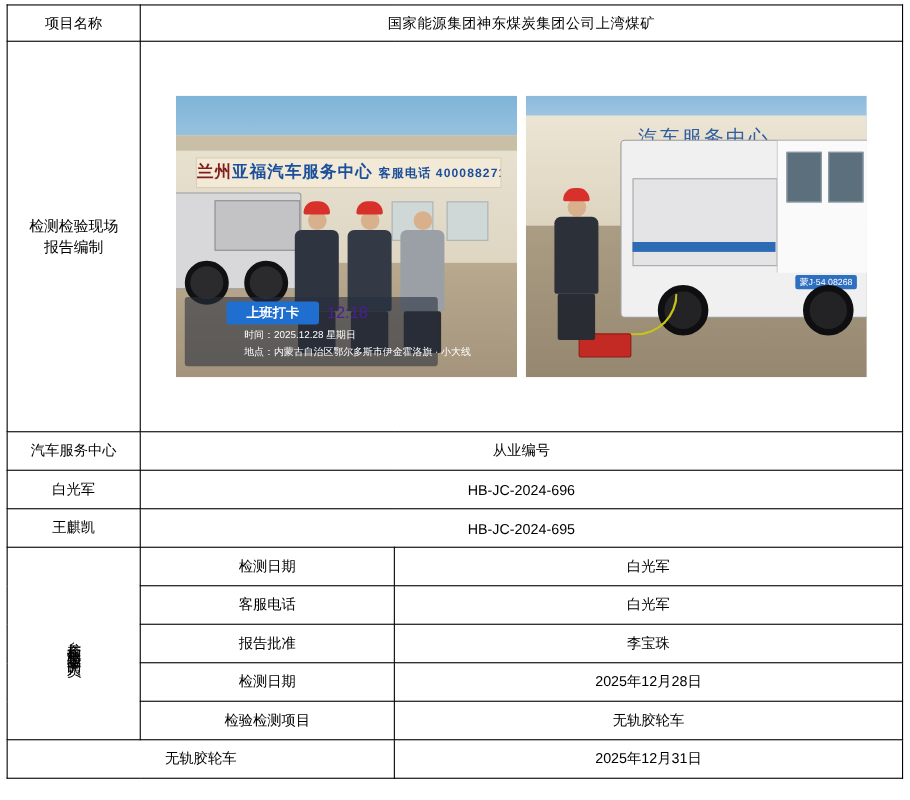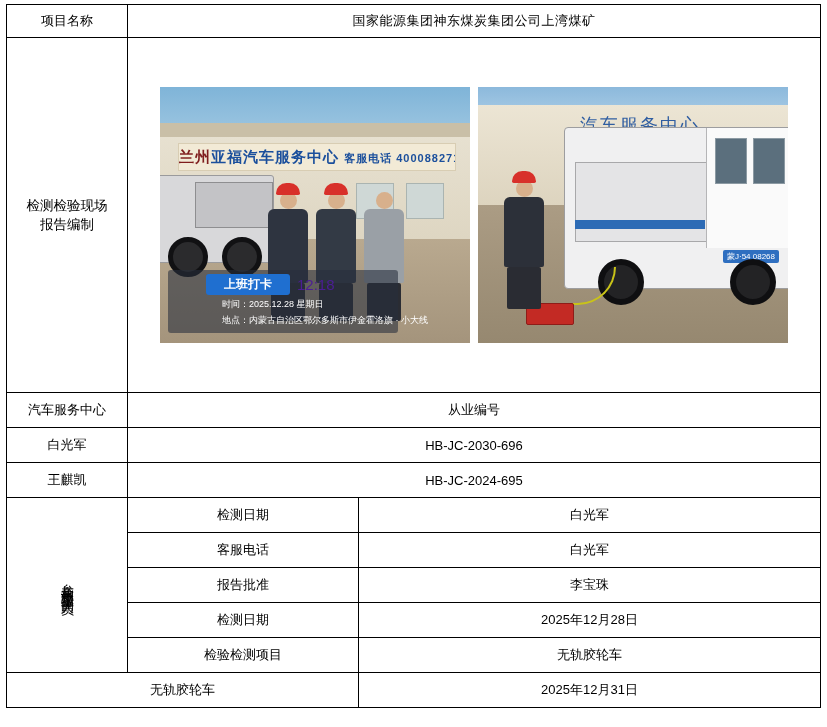--- a/index.html
+++ b/index.html
@@ -414,21 +414,21 @@
       </td>
     </tr>
 
     <tr class="row-person">
       <td class="c-label">汽车服务中心</td>
       <td colspan="3">从业编号</td>
     </tr>
 
     <tr class="row-person">
       <td class="c-label">白光军</td>
-      <td colspan="3">HB-JC-2030-696</td>
+      <td colspan="3">HB-JC-2024-696</td>
     </tr>
 
     <tr class="row-person">
       <td class="c-label">王麒凯</td>
       <td colspan="3">HB-JC-2024-695</td>
     </tr>
 
     <tr class="row-small">
       <td class="c-sublabel" rowspan="5">
         <span class="vert">参与检测检验工作的人员</span>

